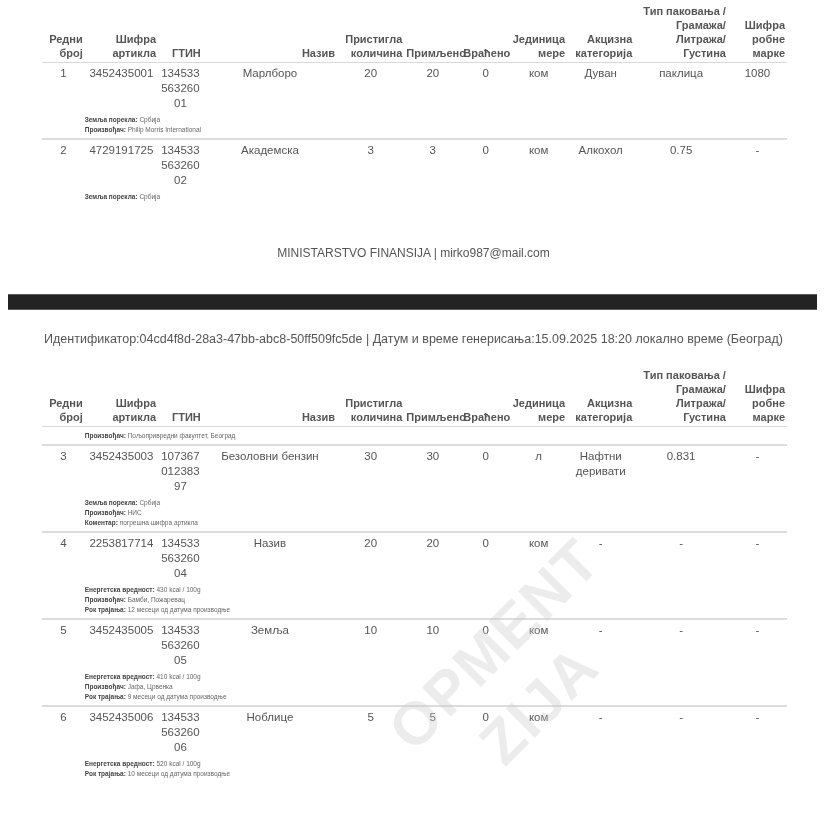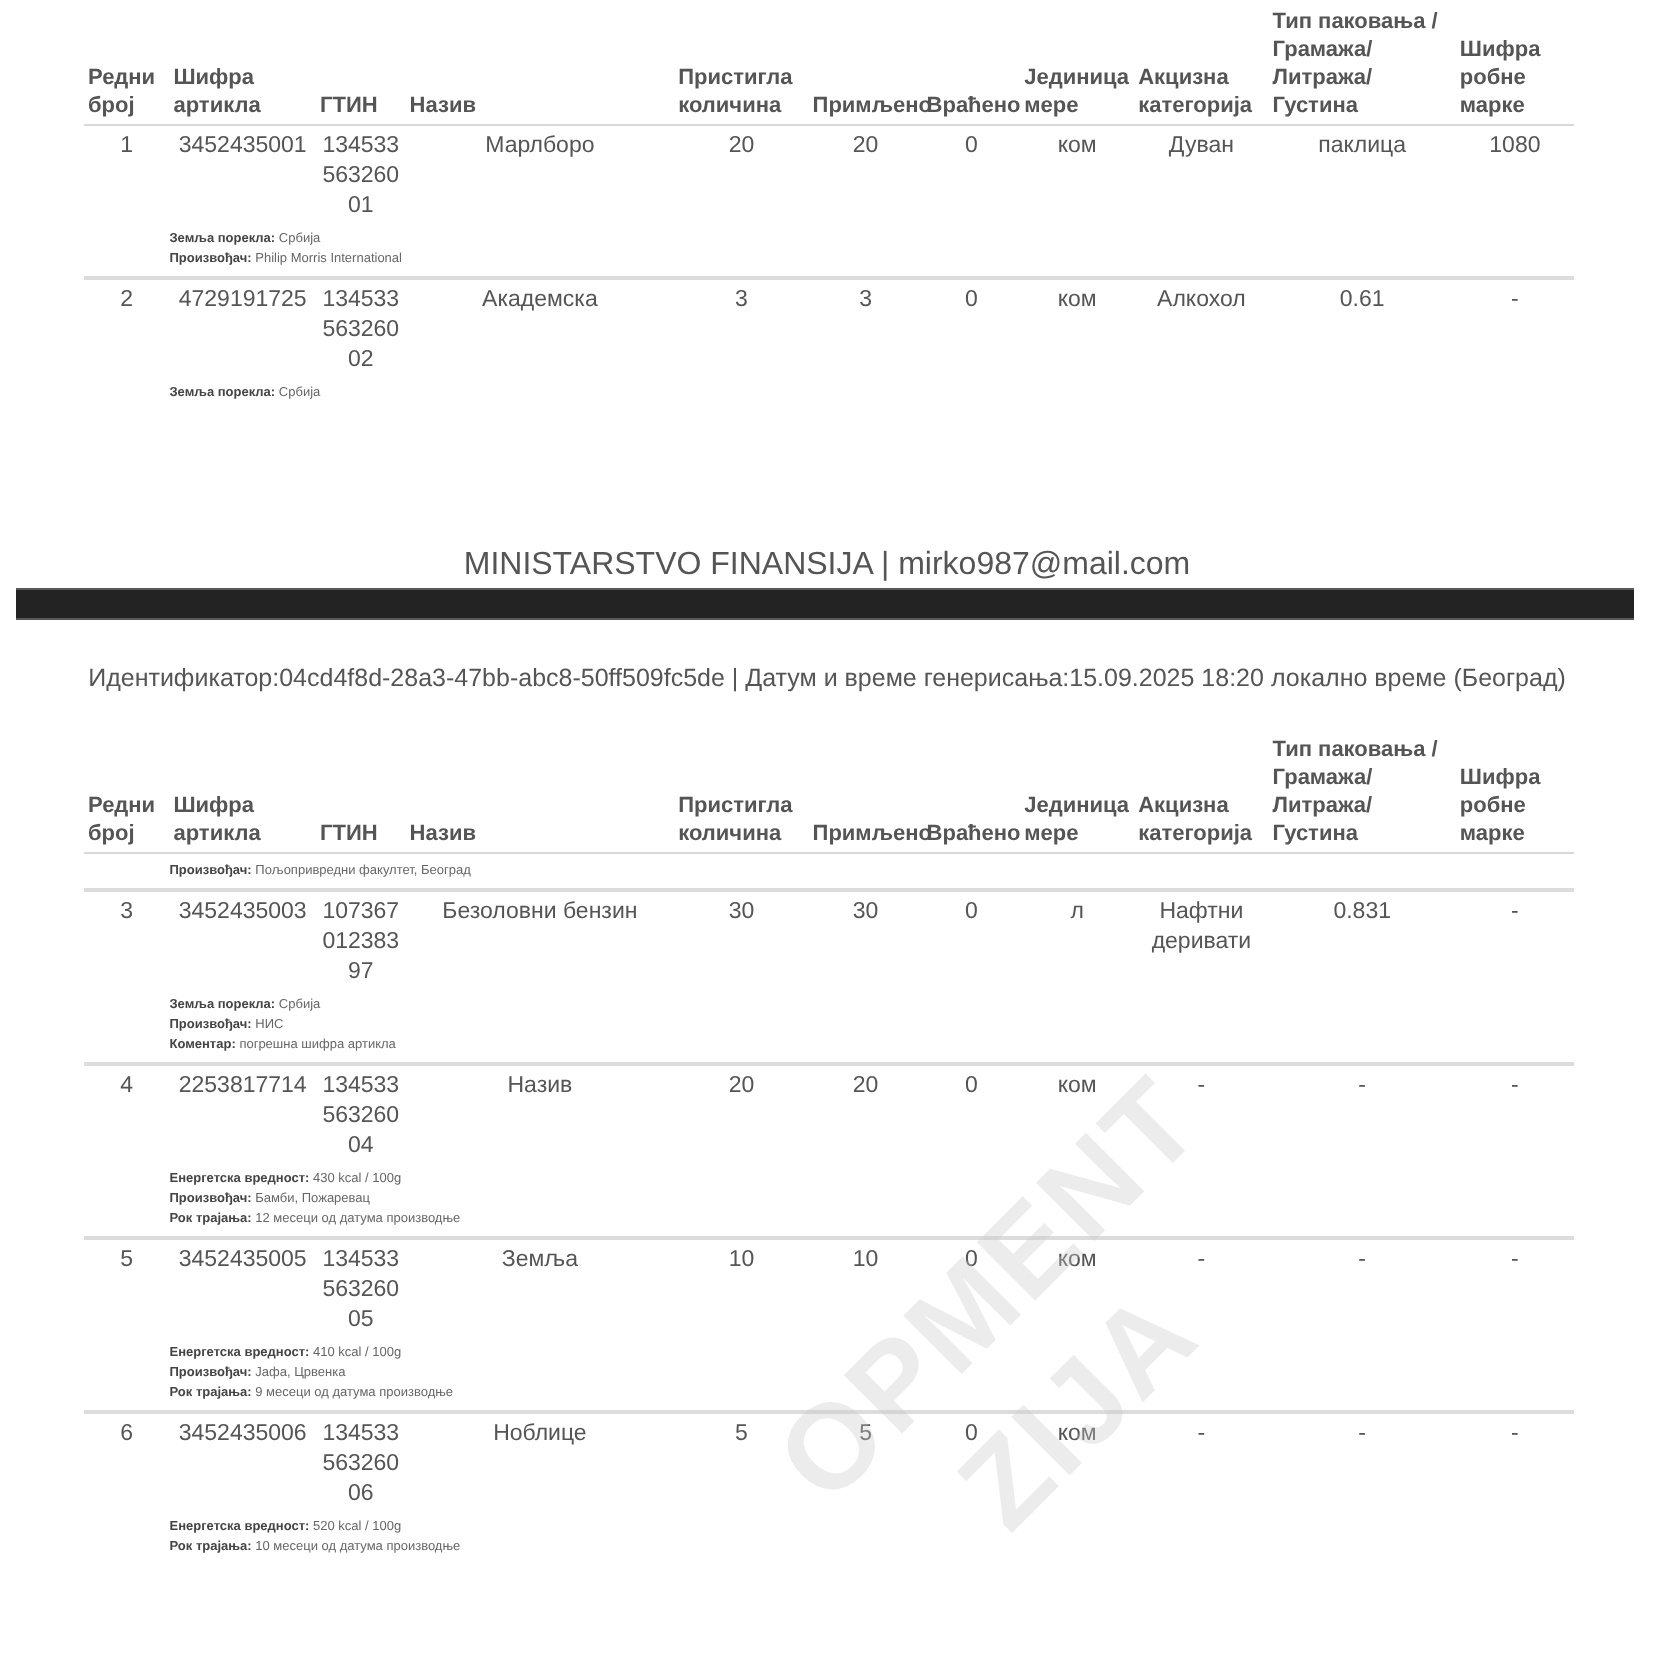--- a/index.html
+++ b/index.html
@@ -7,34 +7,34 @@
          font-family:"Liberation Sans", "DejaVu Sans", sans-serif; color:#4a4a4a; }
   .page { position:absolute; left:0; width:827px; background:#fff; }
   #page1 { top:0; height:290px; }
   #sep { position:absolute; top:294px; left:8px; width:809px; height:14px; background:#232323;
          border-top:1px solid #5a5a5a; border-bottom:1px solid #5a5a5a; }
   #page2 { top:310px; height:527px; }
 
   table.items { position:absolute; left:42px; width:745px; border-collapse:collapse; table-layout:fixed; }
   #page1 table.items { top:4px; }
   #page2 table.items { top:58px; }
-  table.items th { font-weight:bold; font-size:11px; color:#555; text-align:left; vertical-align:bottom;
+  table.items th { font-weight:bold; font-size:11px; color:#555; text-align:right; vertical-align:bottom;
                    padding:0 2px 2px 2px; line-height:14px; border-bottom:1px solid #d9d9d9; }
   table.items td { font-size:11.5px; color:#555; text-align:center; vertical-align:top; padding:2px 2px 0 2px;
                    line-height:15px; }
   tr.row-main td { padding-top:3px; }
   tr.row-main.bordered td { border-top:2px solid #dcdcdc; }
   td.gtin { width:34px; word-break:break-all;margin-left:28px; }
   td.unit { font-size:10px; }
   tr.row-details td { text-align:left; font-size:6.5px; line-height:10px; padding:4px 0 3px 0; color:#666; }
   tr.row-details td.spacer { padding:0; }
   .det-label { font-weight:bold; color:#444; }
   .det-line { display:block; white-space:nowrap; }
 
-  .footer { position:absolute; top:274px; left:0; width:827px; text-align:center; font-size:16px; color:#555; }
+  .footer { position:absolute; top:246px; left:0; width:827px; text-align:center; font-size:12px; color:#555; }
 
   .gen-header { position:absolute; top:22px; left:0; width:827px; text-align:center; font-size:12.5px;
                 line-height:15px; color:#555; }
 
   .watermark { position:absolute; font-size:60px; font-weight:bold; color:rgba(200,200,200,0.35);
                transform:rotate(-45deg); white-space:nowrap; pointer-events:none; letter-spacing:2px; }
   #wm1 { left:360px; top:300px; }
   #wm2 { left:470px; top:360px; }
 </style>
 </head>
@@ -94,21 +94,21 @@
         <tr class="row-main bordered">
           <td>2</td>
           <td>4729191725</td>
           <td class="gtin">13453356326002</td>
           <td>Академска</td>
           <td>3</td>
           <td>3</td>
           <td>0</td>
           <td class="unit">ком</td>
           <td>Алкохол</td>
-          <td>0.61</td>
+          <td>0.75</td>
           <td>-</td>
         </tr>
         <tr class="row-details">
           <td class="spacer"></td>
           <td colspan="10">
             <span class="det-line"><span class="det-label">Земља порекла:</span> <span>Србија</span></span>
           </td>
         </tr>
       </tbody>
   </table>

